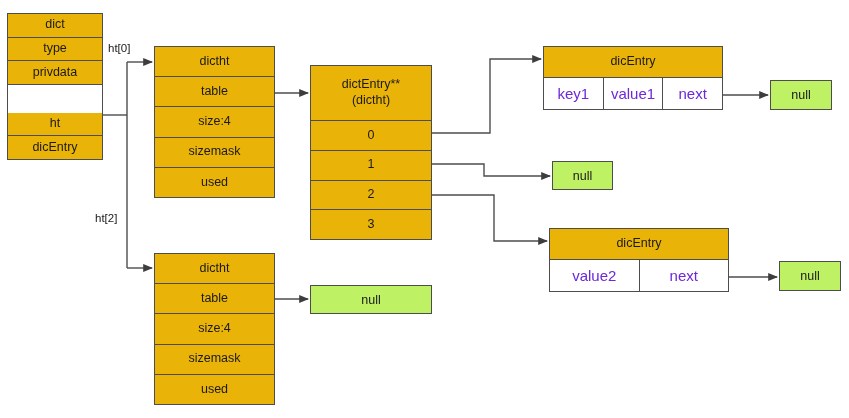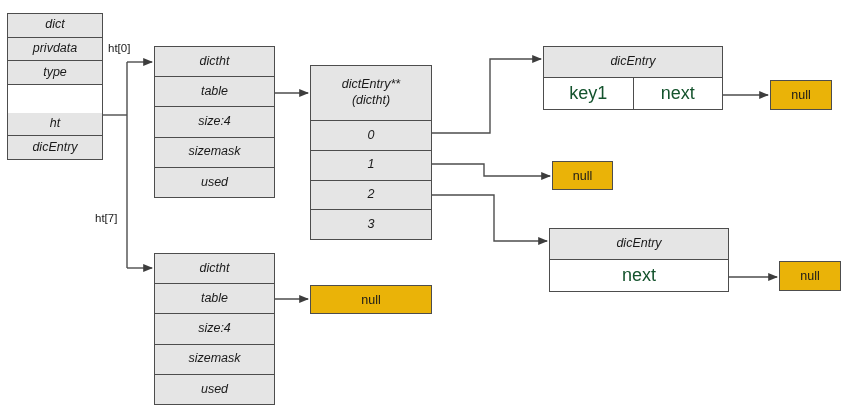--- a/index.html
+++ b/index.html
@@ -34,53 +34,52 @@
   .row {
     box-sizing: border-box;
     display: flex;
     align-items: center;
     justify-content: center;
     border-bottom: 1.4px solid #4d4d4d;
     font-size: 12.5px;
     color: #1a1a1a;
     text-align: center;
     line-height: 1.25;
-    background: #e5e5e5;
-    font-style: italic;
+    background: #eab308;
   }
   .row:last-child {
     border-bottom: none;
   }
   .row.tall {
     flex-direction: column;
   }
   .hsplit {
     box-sizing: border-box;
     display: flex;
     flex-direction: row;
     flex: 1 1 auto;
   }
   .cell {
     box-sizing: border-box;
     flex: 1 1 0;
     display: flex;
     align-items: center;
     justify-content: center;
     border-right: 1.4px solid #4d4d4d;
-    font-size: 18px;
-    color: #14532d;
+    font-size: 15px;
+    color: #6d28d9;
   }
   .cell:last-child {
     border-right: none;
   }
   .single {
     position: absolute;
     box-sizing: border-box;
     border: 1.4px solid #4d4d4d;
-    background: #eab308;
+    background: #bef264;
     display: flex;
     align-items: center;
     justify-content: center;
     font-size: 12.5px;
     color: #1a1a1a;
   }
   .edge-label {
     position: absolute;
     font-size: 11.5px;
     color: #1a1a1a;
@@ -118,28 +117,28 @@
       <path d="M 723 95 L 768 95" marker-end="url(#arrow)"></path>
 
       <path d="M 729 277 L 777 277" marker-end="url(#arrow)"></path>
 
       <path d="M 274 299 L 308 299" marker-end="url(#arrow)"></path>
     </g>
   </svg>
 
   <div class="box" style="left:7px; top:13px; width:96px; height:147px;">
     <div class="row" style="flex:1 1 0;">dict</div>
+    <div class="row" style="flex:1 1 0;">type</div>
     <div class="row" style="flex:1 1 0;">privdata</div>
-    <div class="row" style="flex:1 1 0;">type</div>
     <div class="row" style="flex:1 1 0;margin-top:28px;">ht</div>
     <div class="row" style="flex:1 1 0;">dicEntry</div>
   </div>
 
   <div class="edge-label" style="left:108px; top:42px;">ht[0]</div>
-  <div class="edge-label" style="left:95px; top:212px;">ht[7]</div>
+  <div class="edge-label" style="left:95px; top:212px;">ht[2]</div>
 
   <div class="box" style="left:154px; top:46px; width:121px; height:152px;">
     <div class="row" style="flex:1 1 0;">dictht</div>
     <div class="row" style="flex:1 1 0;">table</div>
     <div class="row" style="flex:1 1 0;">size:4</div>
     <div class="row" style="flex:1 1 0;">sizemask</div>
     <div class="row" style="flex:1 1 0;">used</div>
   </div>
 
   <div class="box" style="left:310px; top:65px; width:122px; height:175px;">
@@ -150,31 +149,33 @@
     <div class="row" style="flex:1 1 0;">0</div>
     <div class="row" style="flex:1 1 0;">1</div>
     <div class="row" style="flex:1 1 0;">2</div>
     <div class="row" style="flex:1 1 0;">3</div>
   </div>
 
   <div class="box" style="left:543px; top:46px; width:180px; height:64px;">
     <div class="row" style="flex:0 0 31px;">dicEntry</div>
     <div class="hsplit">
       <div class="cell">key1</div>
+      <div class="cell">value1</div>
       <div class="cell">next</div>
     </div>
   </div>
 
   <div class="single" style="left:770px; top:80px; width:62px; height:30px;">null</div>
 
   <div class="single" style="left:552px; top:161px; width:61px; height:29px;">null</div>
 
   <div class="box" style="left:549px; top:228px; width:180px; height:64px;">
     <div class="row" style="flex:0 0 31px;">dicEntry</div>
     <div class="hsplit">
+      <div class="cell">value2</div>
       <div class="cell">next</div>
     </div>
   </div>
 
   <div class="single" style="left:779px; top:261px; width:62px; height:30px;">null</div>
 
   <div class="box" style="left:154px; top:253px; width:121px; height:152px;">
     <div class="row" style="flex:1 1 0;">dictht</div>
     <div class="row" style="flex:1 1 0;">table</div>
     <div class="row" style="flex:1 1 0;">size:4</div>

